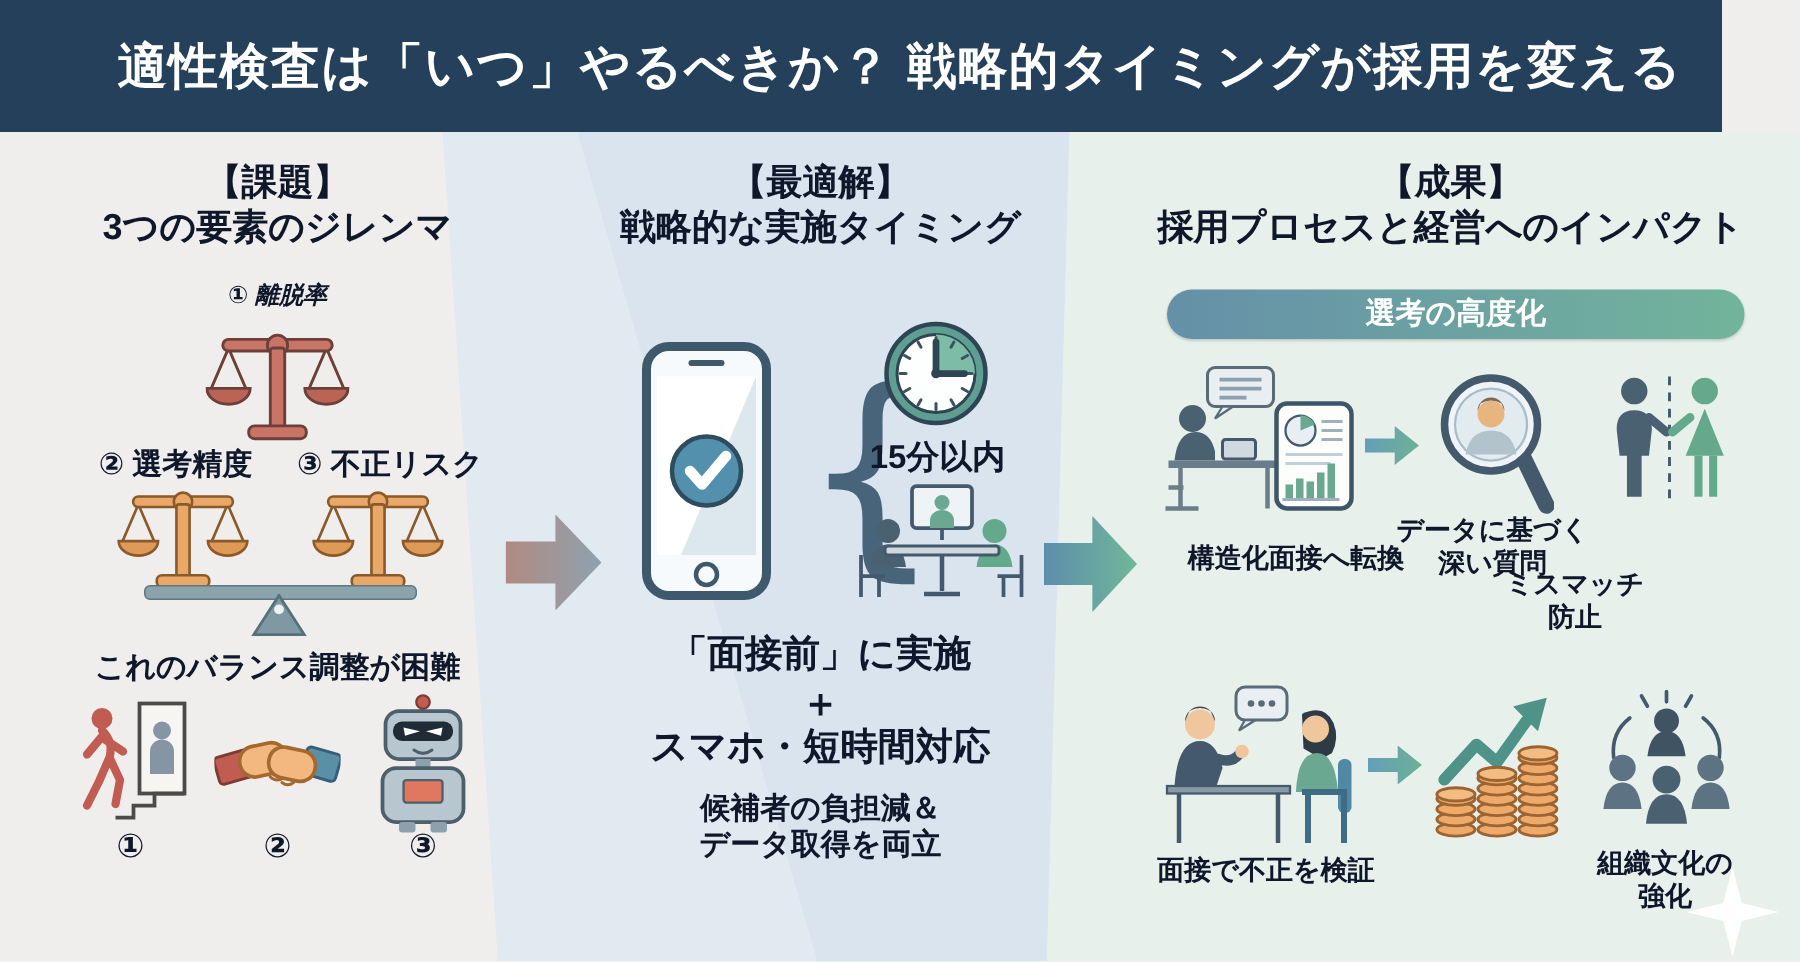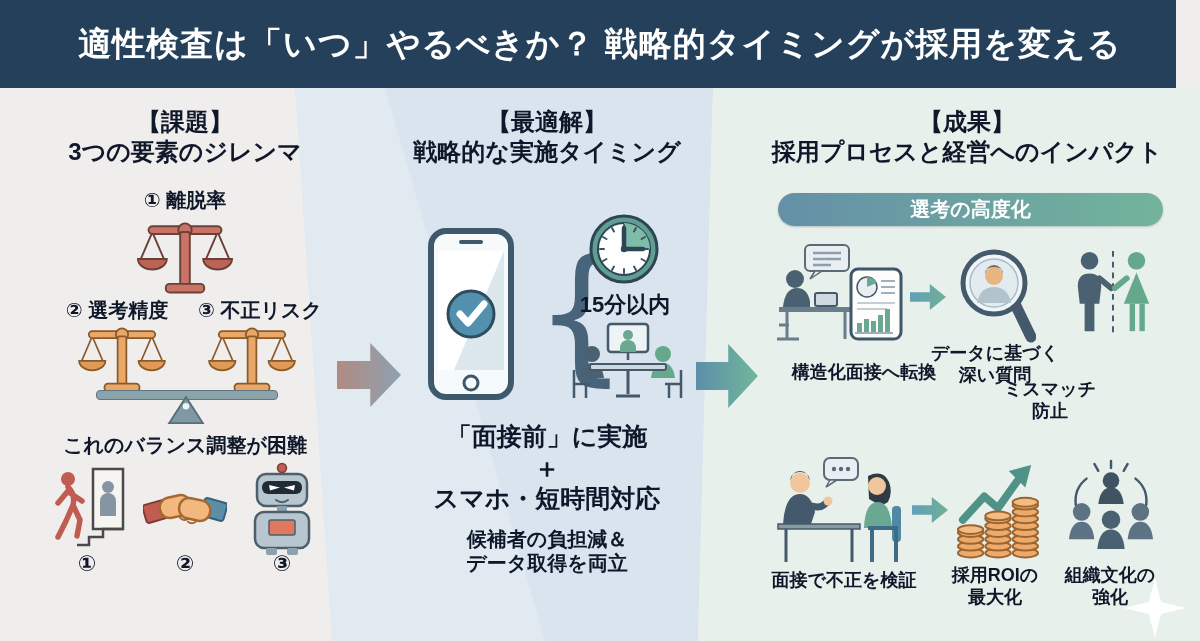--- a/index.html
+++ b/index.html
@@ -31,33 +31,33 @@
     clip-path:polygon(50% 0,60% 40%,100% 50%,60% 60%,50% 100%,40% 60%,0 50%,40% 40%);
     background:rgba(255,255,255,.95);
   }
   svg{display:block;}
 </style>
 </head>
 <body>
 
 <div id="canvas">
 
-  <div class="abs" style="left:0;top:0;width:1148px;height:88px;background:#24405a;padding-left:28px;">
+  <div class="abs" style="left:0;top:0;width:1148px;height:88px;background:#24405a;">
     <div class="t" style="left:0;top:0;width:1200px;height:88px;line-height:88px;font-size:33px;color:#ffffff;letter-spacing:1px;">適性検査は「いつ」やるべきか？ 戦略的タイミングが採用を変える</div>
   </div>
 
   <div class="panel" style="background:#f0eeec;"></div>
   <div class="panel" style="background:#d9e4ee;clip-path:polygon(295px 0,713px 0,698px 553px,332px 553px);"></div>
   <div class="panel" style="background:rgba(255,255,255,.22);clip-path:polygon(295px 0,385px 0,545px 553px,332px 553px);"></div>
   <div class="panel" style="background:#e7f0ea;clip-path:polygon(713px 0,1200px 0,1200px 553px,698px 553px);"></div>
 
   <div class="t" style="left:40px;top:107px;width:290px;font-size:24px;">【課題】</div>
   <div class="t" style="left:40px;top:137px;width:290px;font-size:24px;">3つの要素のジレンマ</div>
 
-  <div class="t" style="left:85px;top:188px;width:200px;font-size:20px;">① 離脱率</div>
+  <div class="t" style="left:85px;top:188px;width:200px;font-size:16px;font-style:italic;">① 離脱率</div>
 
   <div class="abs" style="left:137px;top:218px;">
     <svg width="96" height="78" viewBox="0 0 100 80">
       <path d="M16 14 L4 42 M16 14 L28 42 M84 14 L72 42 M84 14 L96 42" stroke="#6b4038" stroke-width="2" fill="none"></path>
       <rect x="12" y="8" width="76" height="8" rx="4" fill="#c97466" stroke="#6b4038" stroke-width="2"></rect>
       <circle cx="50" cy="12" r="7" fill="#c97466" stroke="#6b4038" stroke-width="2"></circle>
       <rect x="45" y="14" width="10" height="56" rx="2" fill="#c97466" stroke="#6b4038" stroke-width="2"></rect>
       <rect x="30" y="68" width="40" height="9" rx="4" fill="#c97466" stroke="#6b4038" stroke-width="2"></rect>
       <path d="M1 42 A15 11 0 0 0 31 42 Z" fill="#bb6455" stroke="#6b4038" stroke-width="2"></path>
       <path d="M69 42 A15 11 0 0 0 99 42 Z" fill="#bb6455" stroke="#6b4038" stroke-width="2"></path>
@@ -347,24 +347,20 @@
       <circle cx="16" cy="54" r="9" fill="#5d7384"></circle>
       <path d="M3 82 q2 -18 13 -18 q11 0 13 18 Z" fill="#5d7384"></path>
       <circle cx="76" cy="54" r="9" fill="#5d7384"></circle>
       <path d="M63 82 q2 -18 13 -18 q11 0 13 18 Z" fill="#5d7384"></path>
       <circle cx="46" cy="62" r="9.5" fill="#4a6172"></circle>
       <path d="M32 92 q2 -20 14 -20 q12 0 14 20 Z" fill="#4a6172"></path>
     </svg>
   </div>
 
   <div class="t" style="left:764px;top:569px;width:160px;font-size:18px;">面接で不正を検証</div>
-  <div class="t" style="left:925px;top:564px;width:140px;font-size:18px;">
-    <span>採用ROIの</span><br>
-    <span>最大化</span>
-  </div>
   <div class="t" style="left:1040px;top:564px;width:140px;font-size:18px;">
     <span>組織文化の</span><br>
     <span>強化</span>
   </div>
 
   <div class="sparkle" style="left:1124px;top:578px;width:62px;height:60px;"></div>
 
 </div>
 
 </body></html>

